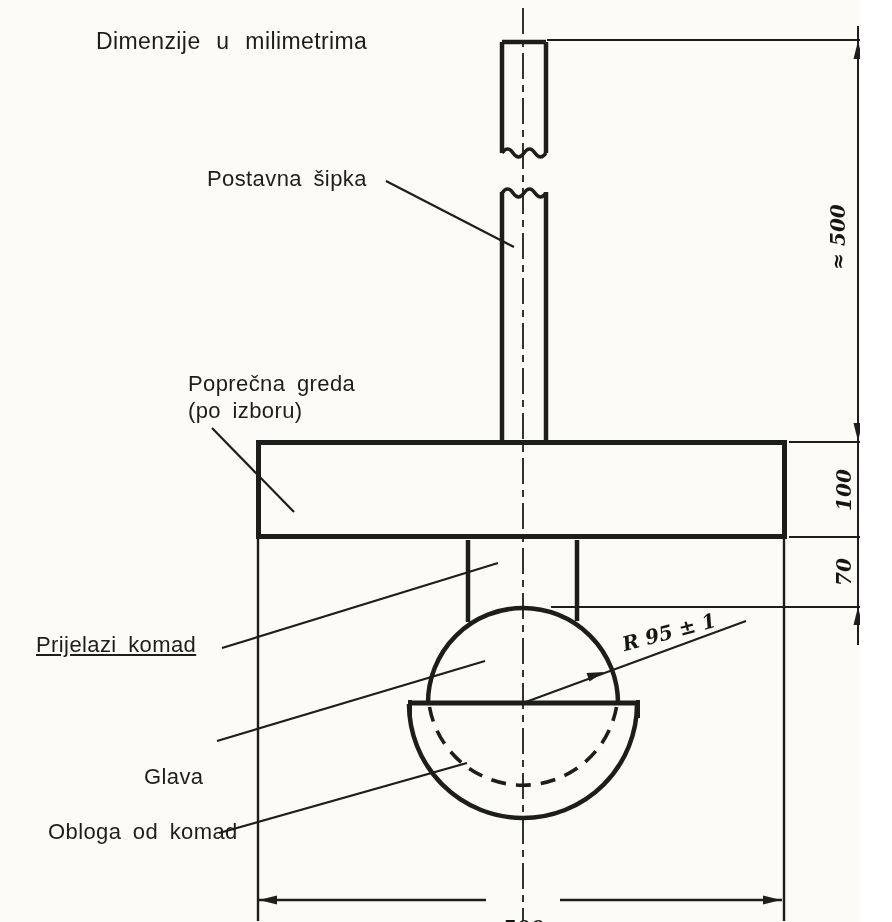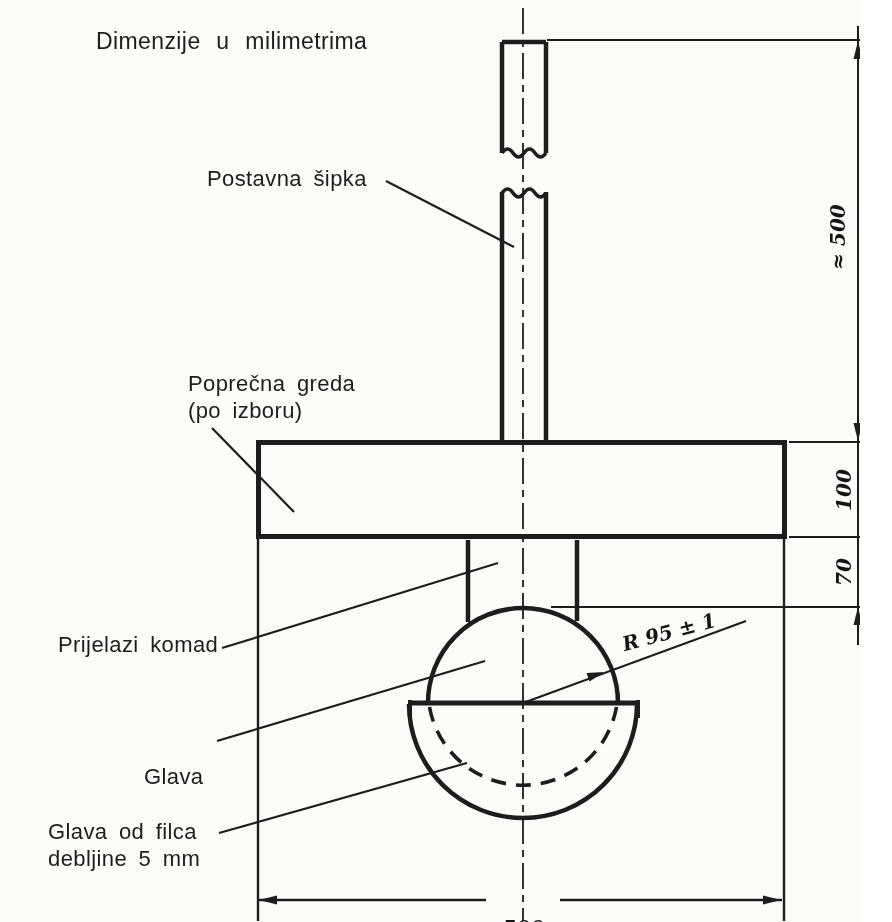--- a/index.html
+++ b/index.html
@@ -110,27 +110,26 @@
 
   <div class="lbl title" style="left:96px;top:28px;">Dimenzije u milimetrima</div>
 
   <div class="lbl" style="left:188px;top:370px;">
     <span style="display:block;">Poprečna greda</span>
     <span style="display:block;">(po izboru)</span>
   </div>
 
   <div class="lbl" style="left:207px;top:165px;">Postavna šipka</div>
 
-  <div class="lbl" style="left:58px;top:631px;">Prijelazi komad</div>
+  <div class="lbl" style="left:36px;top:631px;text-decoration:underline;">Prijelazi komad</div>
 
   <div class="lbl" style="left:144px;top:727px;margin-top:36px;">Glava</div>
 
   <div class="lbl" style="left:48px;top:818px;">
-    <span style="display:block;">Glava od filca</span>
-    <span style="display:block;">debljine 5 mm</span>
+    <span style="display:block;">Obloga od komad</span>
   </div>
 
   <div class="dim rot90" style="left:838px;top:237px;">≈ 500</div>
 
   <div class="dim rot90" style="left:844px;top:490px;">100</div>
 
   <div class="dim rot90" style="left:844px;top:572px;">70</div>
 
   <div class="dim rotR" style="left:669px;top:632px;">R 95 ± 1</div>
 

